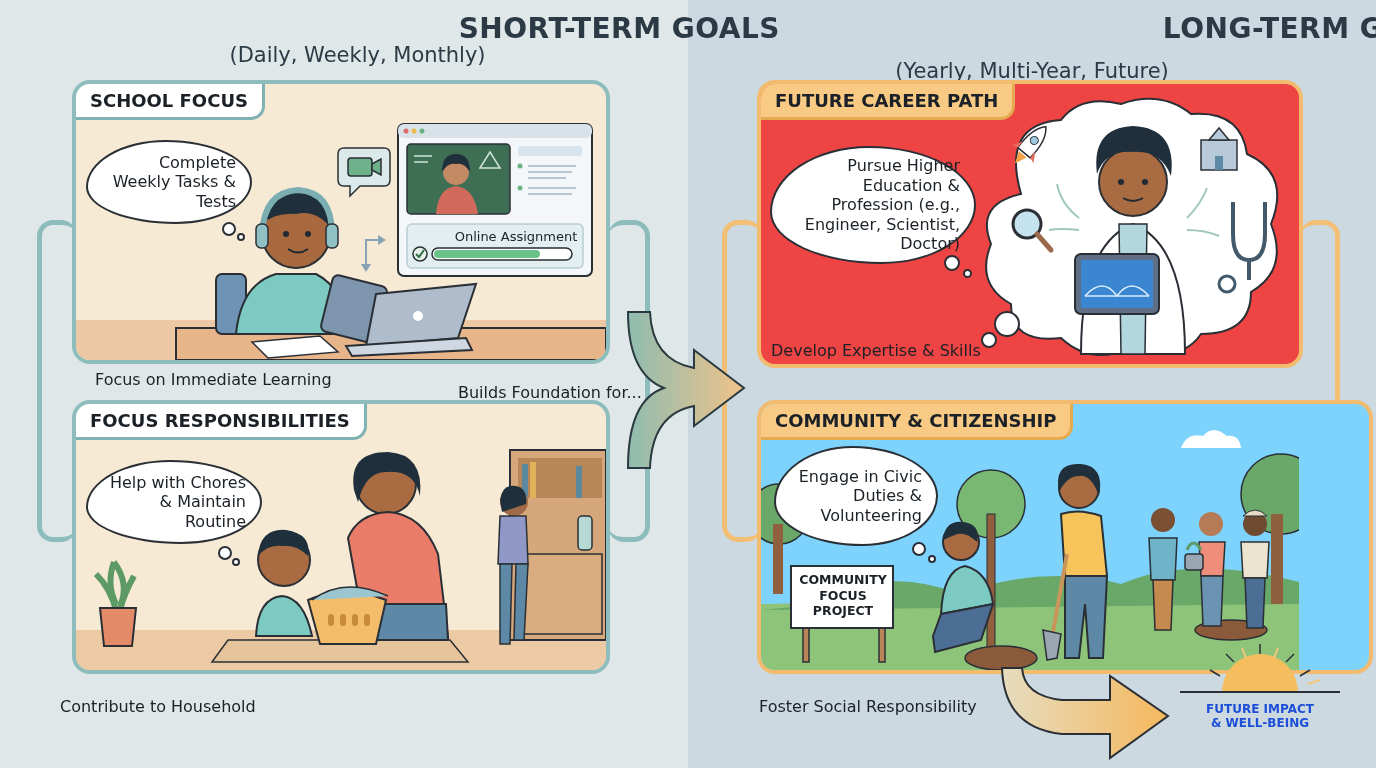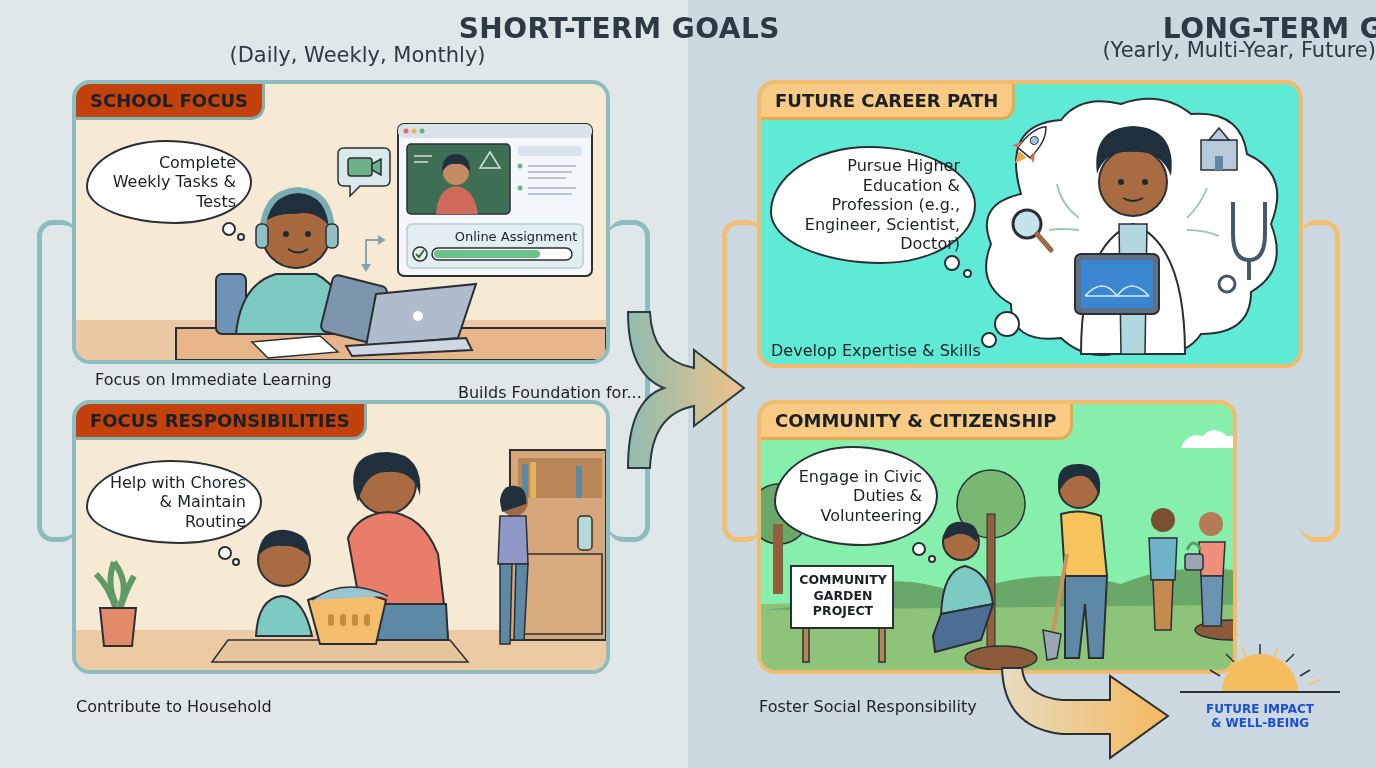--- a/index.html
+++ b/index.html
@@ -8,21 +8,21 @@
   .half-left { position: absolute; left: 0; top: 0; width: 688px; height: 768px; background: #dfe7e8; }
   .half-right { position: absolute; left: 688px; top: 0; width: 688px; height: 768px; background: #ccd9e0; }
 
   .col-title { position: absolute; text-align: right; width: 780px; font-weight: bold; font-size: 28px; color: #2b3a44; letter-spacing: 0.5px; }
   .col-sub { position: absolute; text-align: center; width: 688px; font-size: 21px; color: #2b3a44; }
 
   .panel { position: absolute; border-radius: 18px; overflow: hidden; }
   .panel.teal { border: 4px solid #8dbdbd; }
   .panel.orange { border: 4px solid #f2bb6d; }
   .tab { position: absolute; left: 0; top: 0; height: 36px; padding: 0 14px; display: flex; align-items: center; font-weight: bold; font-size: 18px; color: #1b2126; border-bottom-right-radius: 14px; z-index: 3; }
-  .tab.teal { background: #c2410c; border-right: 3px solid #7fb2b2; border-bottom: 3px solid #7fb2b2; }
+  .tab.teal { background: #ffffff; border-right: 3px solid #7fb2b2; border-bottom: 3px solid #7fb2b2; }
   .tab.orange { background: #f8ca84; border-right: 3px solid #e5a94f; border-bottom: 3px solid #e5a94f; }
 
   .cloud { position: absolute; background: #fff; border: 2.5px solid #2a2f35; border-radius: 48% 52% 46% 54% / 56% 50% 50% 44%; display: flex; align-items: center; justify-content: center; text-align: right; font-size: 16px; line-height: 1.22; color: #1b2126; z-index: 4; padding: 8px 14px; }
   .bubble { position: absolute; background: #fff; border: 2px solid #2a2f35; border-radius: 50%; z-index: 4; }
 
   .caption { position: absolute; font-size: 16px; color: #1b2126; }
 
   .bracket { position: absolute; border: 5px solid; border-radius: 16px; }
   .bracket.teal { border-color: #8cbcbc; border-right: none; }
   .bracket.teal-r { border-color: #8cbcbc; border-left: none; }
@@ -34,21 +34,21 @@
 </style>
 </head>
 <body>
 
 <div class="half-left"></div>
 <div class="half-right"></div>
 
 <div class="col-title" style="left:0;top:12px;">SHORT-TERM GOALS</div>
 <div class="col-sub" style="left:0;top:43px;padding-left:27px;">(Daily, Weekly, Monthly)</div>
 <div class="col-title" style="left:688px;top:12px;">LONG-TERM GOALS</div>
-<div class="col-sub" style="left:688px;top:38px;text-align:right;">(Yearly, Multi-Year, Future)</div>
+<div class="col-sub" style="left:688px;top:59px;">(Yearly, Multi-Year, Future)</div>
 
 <div class="bracket teal" style="left:37px;top:220px;width:40px;height:322px;"></div>
 <div class="bracket teal-r" style="left:608px;top:220px;width:42px;height:322px;"></div>
 <div class="bracket orange" style="left:722px;top:220px;width:40px;height:322px;"></div>
 <div class="bracket orange-r" style="left:1300px;top:220px;width:40px;height:322px;"></div>
 
 <div class="panel teal" style="left:72px;top:80px;width:538px;height:284px;background:#f7ead5;">
   <div class="tab teal">SCHOOL FOCUS</div>
   <svg width="530" height="276" style="position:absolute;left:0;top:0;">
 
@@ -176,23 +176,23 @@
       <rect x="252" y="210" width="6" height="12" rx="3" fill="#c88b3a"></rect>
         <rect x="264" y="210" width="6" height="12" rx="3" fill="#c88b3a"></rect>
       <rect x="276" y="210" width="6" height="12" rx="3" fill="#c88b3a"></rect>
         <rect x="288" y="210" width="6" height="12" rx="3" fill="#c88b3a"></rect>
     </g>
   </svg>
 </div>
 <div class="cloud" style="left:86px;top:460px;width:176px;height:84px;">Help with Chores &amp; Maintain Routine</div>
 <div class="bubble" style="left:218px;top:546px;width:14px;height:14px;"></div>
 <div class="bubble" style="left:232px;top:558px;width:8px;height:8px;"></div>
-<div class="caption" style="left:76px;top:697px;">Contribute to Household</div>
-
-<div class="panel orange" style="left:757px;top:80px;width:546px;height:288px;background:#5eead4;">
+<div class="caption" style="left:60px;top:697px;">Contribute to Household</div>
+
+<div class="panel orange" style="left:757px;top:80px;width:546px;height:288px;background:#ef4444;">
   <div class="tab orange">FUTURE CAREER PATH</div>
   <svg width="538" height="280" style="position:absolute;left:0;top:0;">
 
     <path d="M260 110 Q240 40 300 36 Q320 10 360 20 Q400 6 430 30 Q480 26 486 70 Q530 90 510 140 Q528 186 490 208 Q490 250 440 250 Q420 280 370 264 Q330 282 300 254 Q250 260 250 220 Q214 200 230 160 Q214 120 260 110Z" fill="#fff" stroke="#2a2f35" stroke-width="2"></path>
 
     <circle cx="372" cy="98" r="34" fill="#a86b42" stroke="#2a2f35" stroke-width="2"></circle>
     <path d="M336 90 Q330 44 372 42 Q416 44 410 92 Q400 66 372 68 Q344 66 336 90Z" fill="#1f2f3b"></path>
     <circle cx="360" cy="98" r="3" fill="#1f2a33"></circle>
       <circle cx="384" cy="98" r="3" fill="#1f2a33"></circle>
     <path d="M362 114 Q372 120 382 114" stroke="#1f2a33" stroke-width="2" fill="none"></path>
@@ -237,21 +237,21 @@
 
     <circle cx="246" cy="240" r="12" fill="#fff" stroke="#2a2f35" stroke-width="2"></circle>
     <circle cx="228" cy="256" r="7" fill="#fff" stroke="#2a2f35" stroke-width="2"></circle>
   </svg>
 </div>
 <div class="cloud" style="left:770px;top:146px;width:206px;height:118px;">Pursue Higher Education &amp; Profession (e.g., Engineer, Scientist, Doctor)</div>
 <div class="bubble" style="left:944px;top:255px;width:16px;height:16px;"></div>
 <div class="bubble" style="left:963px;top:269px;width:9px;height:9px;"></div>
 <div class="caption" style="left:771px;top:341px;z-index:5;">Develop Expertise &amp; Skills</div>
 
-<div class="panel orange" style="left:757px;top:400px;width:480px;height:274px;background:#86efac;">
+<div class="panel orange" style="left:757px;top:400px;width:616px;height:274px;background:#7dd3fc;">
   <div class="tab orange">COMMUNITY &amp; CITIZENSHIP</div>
   <svg width="538" height="266" style="position:absolute;left:0;top:0;">
     <path d="M0 200 L538 190 L538 266 L0 266Z" fill="#8ec479"></path>
     <path d="M60 200 Q120 160 200 190 Q280 160 360 180 Q430 150 538 178 L538 200 L0 206Z" fill="#6aa86a"></path>
 
     <path d="M420 44 Q426 28 442 32 Q452 20 466 32 Q478 30 480 44Z" fill="#fff"></path>
 
     <g>
       <circle cx="18" cy="110" r="30" fill="#6aa86a" stroke="#2a2f35" stroke-width="1.5"></circle>
       <rect x="12" y="120" width="10" height="70" fill="#8f5f3e"></rect>
@@ -290,21 +290,21 @@
     <path d="M440 172 L462 172 L460 222 L442 222Z" fill="#6b93b2" stroke="#2a2f35" stroke-width="1.5"></path>
     <g>
         <rect x="424" y="150" width="18" height="16" rx="3" fill="#9aa7b2" stroke="#2a2f35" stroke-width="1.5"></rect>
         <path d="M426 146 Q432 132 440 146" stroke="#5e9a66" stroke-width="3" fill="none"></path>
       </g>
     <circle cx="494" cy="120" r="12" fill="#6e4a30"></circle>
     <path d="M482 112 Q494 100 506 112Z" fill="#e6dcc6" stroke="#2a2f35" stroke-width="1"></path>
     <path d="M480 138 L508 138 L506 174 L482 174Z" fill="#ece4cf" stroke="#2a2f35" stroke-width="1.5"></path>
     <path d="M484 174 L504 174 L502 224 L486 224Z" fill="#4c6e94" stroke="#2a2f35" stroke-width="1.5"></path>
   </svg>
-  <div style="position:absolute;left:32px;top:168px;width:100px;text-align:center;font-weight:bold;font-size:12.5px;line-height:1.25;color:#1b2126;z-index:5;">COMMUNITY GARDEN PROJECT</div>
+  <div style="position:absolute;left:32px;top:168px;width:100px;text-align:center;font-weight:bold;font-size:12.5px;line-height:1.25;color:#1b2126;z-index:5;">COMMUNITY FOCUS PROJECT</div>
 </div>
 <div class="cloud" style="left:774px;top:446px;width:164px;height:100px;">Engage in Civic Duties &amp; Volunteering</div>
 <div class="bubble" style="left:912px;top:542px;width:14px;height:14px;"></div>
 <div class="bubble" style="left:928px;top:555px;width:8px;height:8px;"></div>
 <div class="caption" style="left:759px;top:697px;">Foster Social Responsibility</div>
 
 <svg width="200" height="100" style="position:absolute;left:990px;top:666px;">
   <defs>
     <linearGradient id="gb" x1="0" x2="1" y1="0" y2="0">
       <stop offset="0" stop-color="#e6dcc0"></stop>

